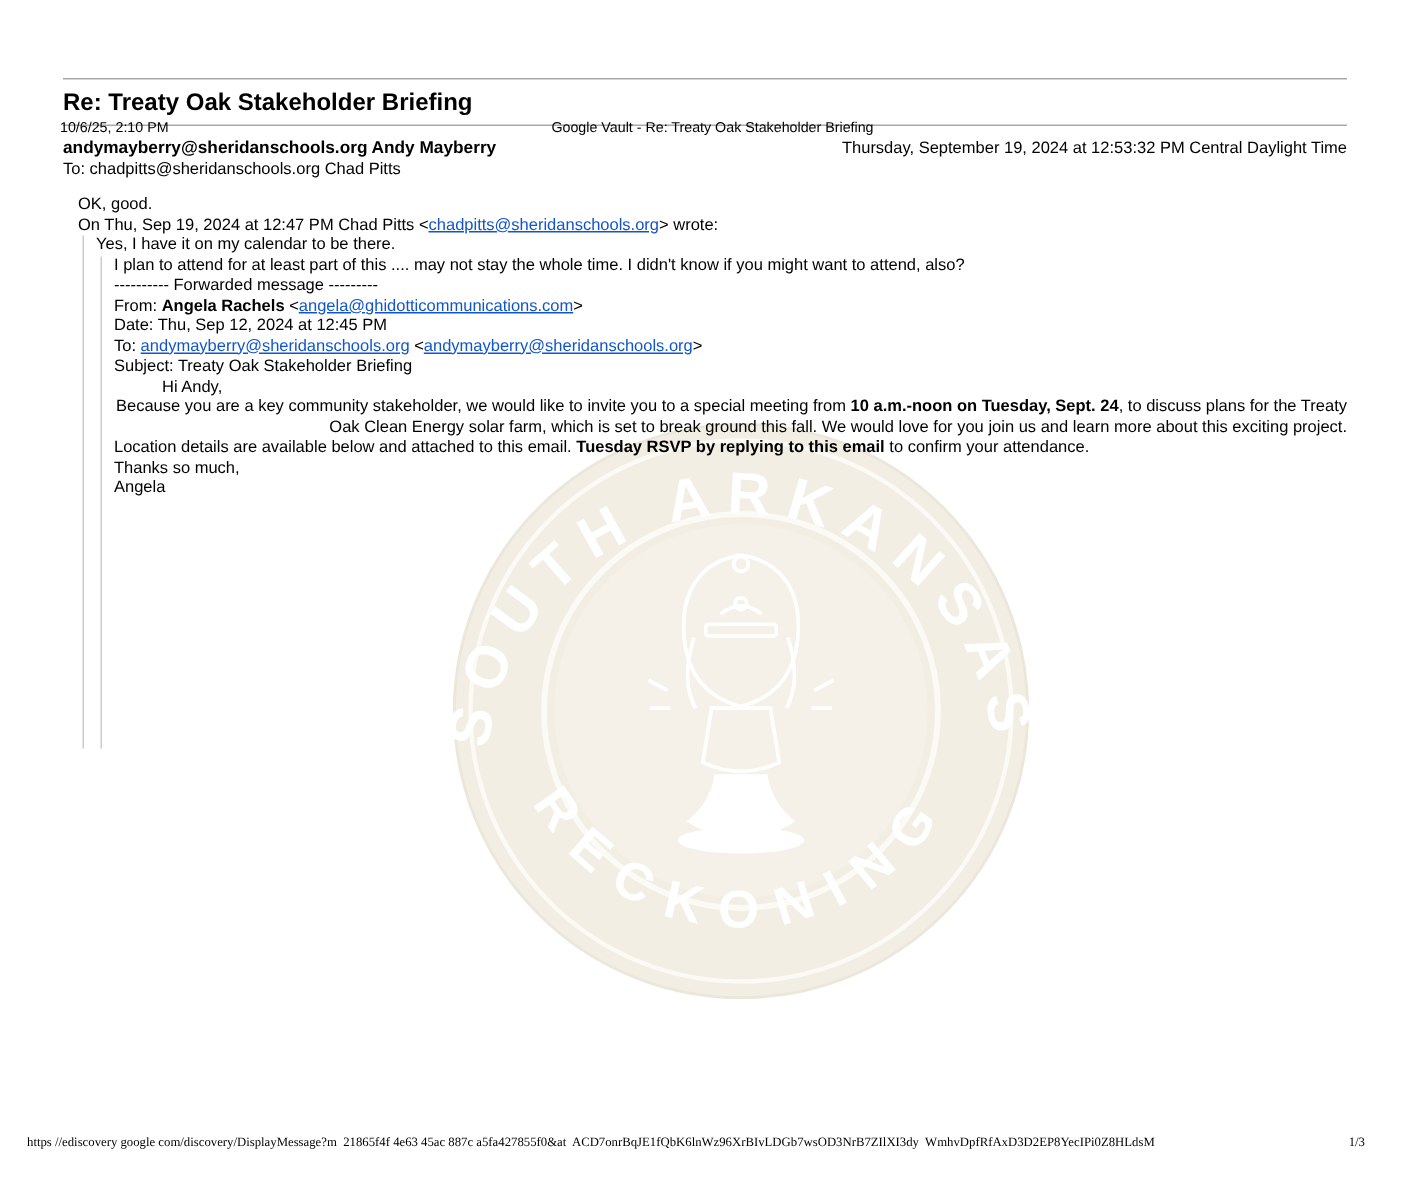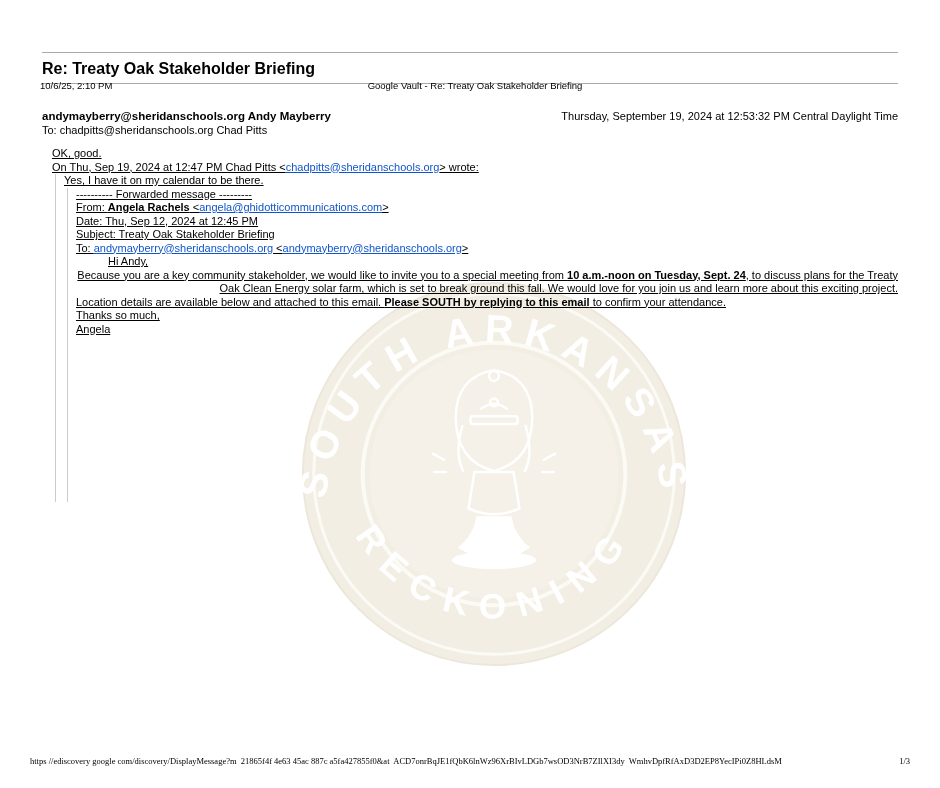--- a/index.html
+++ b/index.html
@@ -29,50 +29,50 @@
   
   .print-header {
     position:absolute; top:28px; left:30px; right:30px; height:14px;
     font-family:Liberation Sans, sans-serif;
     font-size:9.5px; color:#000;margin-left:10px;
   }
   .ph-datetime { position:absolute; left:0; top:0; }
   .ph-title   { position:absolute; left:50%; transform:translateX(-50%); top:0; white-space:nowrap; }
 
   .print-footer {
-    position:absolute; top:704px; left:30px; right:30px;
+    position:absolute; top:704px; left:18px; right:30px;
     font-family:"Liberation Serif", serif;
     font-size:8.5px; color:#000;
     display:flex; justify-content:space-between; align-items:flex-start;text-align:center;
   }
   .pf-url { white-space:pre-wrap; }
   .pf-page { margin-left:5px; flex:0 0 auto; }
 
   
   .rule { border:none; border-top:1px solid #a9a9a9; margin:0 42px; }
   .rule-top { margin-top:52px; }
   .rule-mid { margin-top:5px; }
   .subject {
     margin:6px 42px 0 42px;
     font-size:16px; font-weight:bold; line-height:19px; color:#000;
   }
   .msg-header {
-    margin:26px 42px 0 42px;
+    margin:9px 42px 0 42px;
     display:flex; justify-content:space-between; align-items:flex-start;
   }
   .mh-from { font-size:11.5px; font-weight:bold; line-height:13px; }
   .mh-to   { font-size:11px; line-height:13px; margin-top:1px; }
   .mh-date { font-size:11px; line-height:13px; text-align:right; white-space:nowrap; }
 
   
   .email-body {
     margin:10px 42px 0 52px;
     font-size:11px; line-height:13.5px; color:#000;
   }
-  .email-body p { margin:0;text-decoration:underline; }
+  .email-body p { margin:0; }
   .gap-1 { margin-top:13.5px; }
   .gap-3 { margin-top:40px;padding-left:32px; }
   .gap-p { margin-top:37px;text-align:right; }
   .gap-s { margin-top:11px; }
   .gap-t { margin-top:36px; }
   blockquote.q {
     margin:0 0 0 3px;
     border-left:1.5px solid #cccccc;
     padding-left:8px;
   }
@@ -143,32 +143,33 @@
 
       <p>OK, good.</p>
 
       <p class="gap-1"><span>On Thu, Sep 19, 2024 at 12:47 PM Chad Pitts &lt;</span><a class="maillink">chadpitts@sheridanschools.org</a><span>&gt; wrote:</span></p>
 
       <blockquote class="q">
         <p>Yes, I have it on my calendar to be there.</p>
 
 
         <blockquote class="q">
+          <p>I plan to attend for at least part of this .... may not stay the whole time. I didn't know if you might want to attend, also?</p>
 
           <p class="gap-1">---------- Forwarded message ---------</p>
           <p><span>From: </span><span class="b">Angela Rachels</span><span> &lt;</span><a class="maillink">angela@ghidotticommunications.com</a><span>&gt;</span></p>
           <p>Date: Thu, Sep 12, 2024 at 12:45 PM</p>
+          <p><span>To: </span><a class="maillink">andymayberry@sheridanschools.org</a><span> &lt;</span><a class="maillink">andymayberry@sheridanschools.org</a><span>&gt;</span></p>
           <p>Subject: Treaty Oak Stakeholder Briefing</p>
-          <p><span>To: </span><a class="maillink">andymayberry@sheridanschools.org</a><span> &lt;</span><a class="maillink">andymayberry@sheridanschools.org</a><span>&gt;</span></p>
 
           <p class="gap-3">Hi Andy,</p>
 
           <p class="gap-p"><span>Because you are a key community stakeholder, we would like to invite you to a special meeting from </span><span class="b">10 a.m.-noon on Tuesday, Sept. 24</span><span>, to discuss plans for the Treaty Oak Clean Energy solar farm, which is set to break ground this fall. We would love for you join us and learn more about this exciting project.</span></p>
 
-          <p class="gap-s"><span>Location details are available below and attached to this email. </span><span class="b">Please SOUTH by replying to this email</span><span> to confirm your attendance.</span></p>
+          <p class="gap-s"><span>Location details are available below and attached to this email. </span><span class="b">Tuesday RSVP by replying to this email</span><span> to confirm your attendance.</span></p>
 
           <p class="gap-t">Thanks so much,</p>
           <p class="gap-s">Angela</p>
 
           <div class="tail-spacer"></div>
         </blockquote>
       </blockquote>
     </div>
 
     <div class="print-footer">

